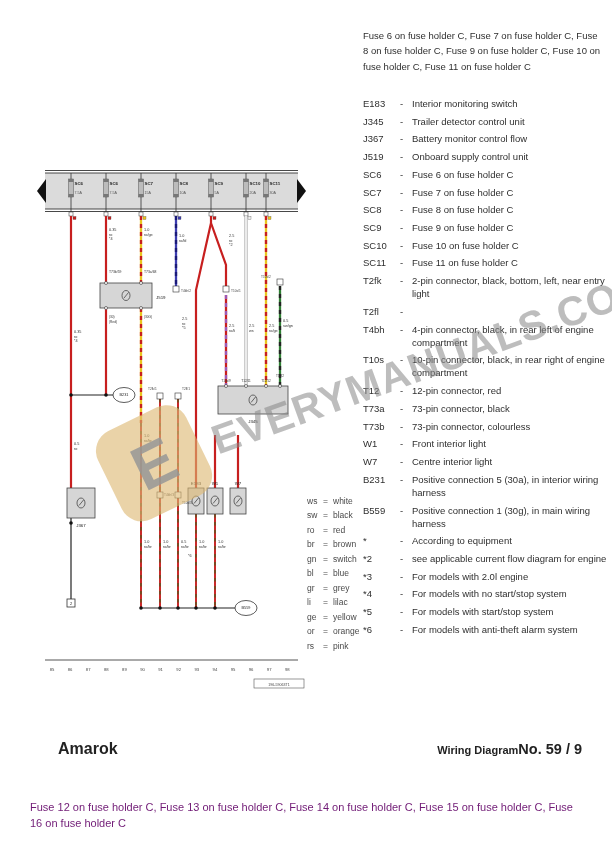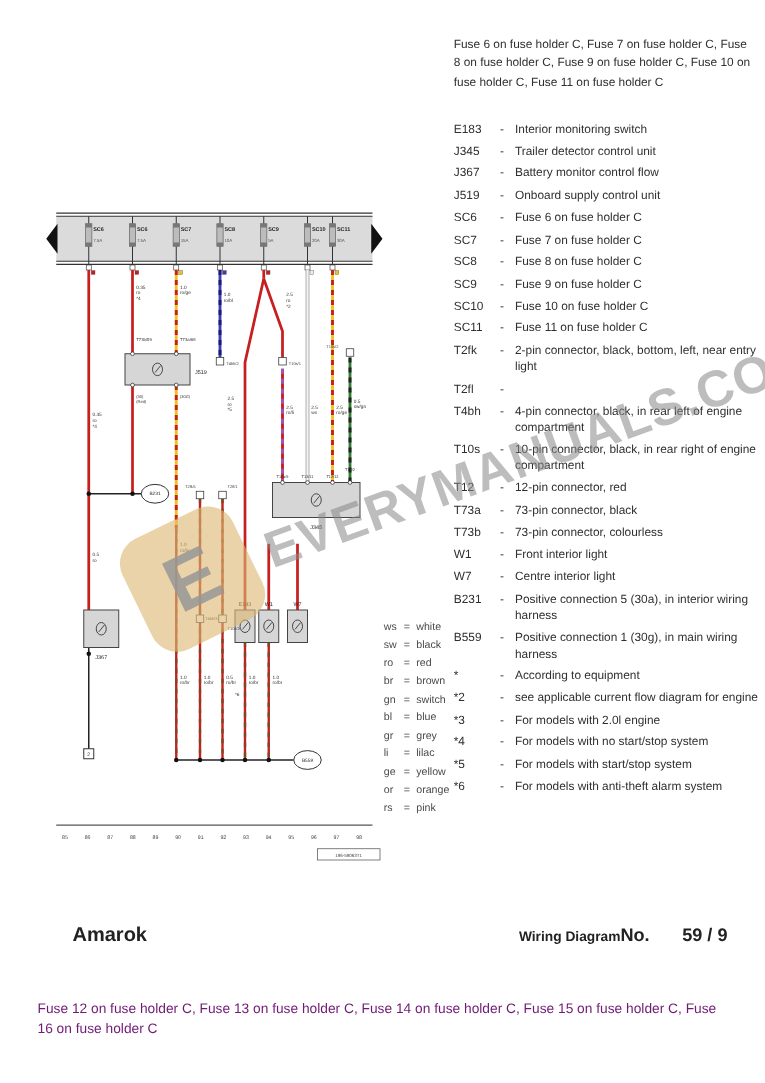--- a/index.html
+++ b/index.html
@@ -19,21 +19,21 @@
   .watermark{position:absolute;left:108px;top:424px;width:520px;height:112px;z-index:2;
              display:flex;align-items:center;gap:14px;transform:rotate(-20deg);transform-origin:left center;
              pointer-events:none;}
   .wm-logo{width:98px;height:98px;background:rgba(221,184,115,0.62);border-radius:22px;flex:none;
            display:flex;align-items:center;justify-content:center;transform:rotate(-6deg);}
   .wm-logo span{font-size:62px;font-weight:bold;color:rgba(150,150,150,0.85);}
   .wm-text{font-size:41px;font-weight:bold;letter-spacing:1px;color:rgba(135,135,135,0.55);white-space:nowrap;}
   .footer{position:absolute;left:30px;top:740px;width:552px;display:flex;align-items:baseline;}
   .f-model{font-size:16px;font-weight:bold;color:#222;margin-left:28px;}
   .f-title{flex:1;text-align:right;font-size:11px;font-weight:bold;color:#222;}
-  .f-no{font-size:14.5px;font-weight:bold;color:#222;display:flex;gap:26px;}
+  .f-no{font-size:14.5px;font-weight:bold;color:#222;display:flex;gap:4px;}
   .subtitle{position:absolute;left:30px;top:800px;width:548px;font-size:11px;line-height:1.45;color:#701a75;}
 </style>
 </head>
 <body>
 
 <div class="page">
 
   <svg id="wiring-svg" viewBox="0 0 290 560">
       <rect x="15" y="18" width="253" height="36" fill="#dbdbdb"></rect>
       <line x1="15" y1="15.5" x2="268" y2="15.5" stroke="#333" stroke-width="0.9"></line>

